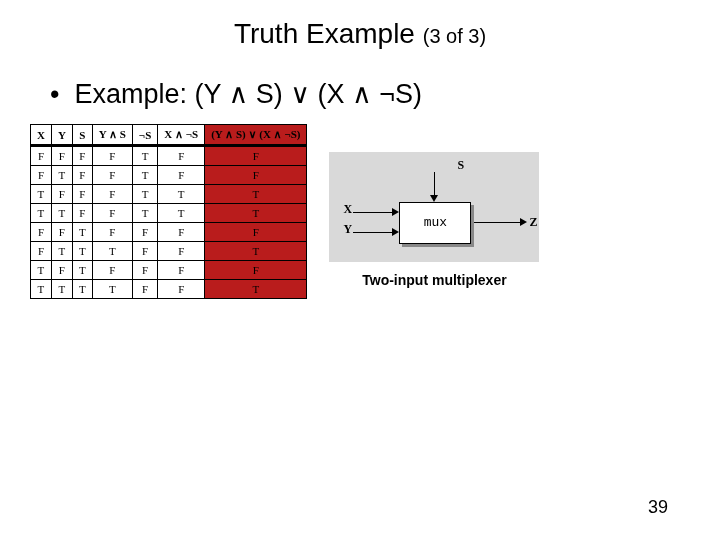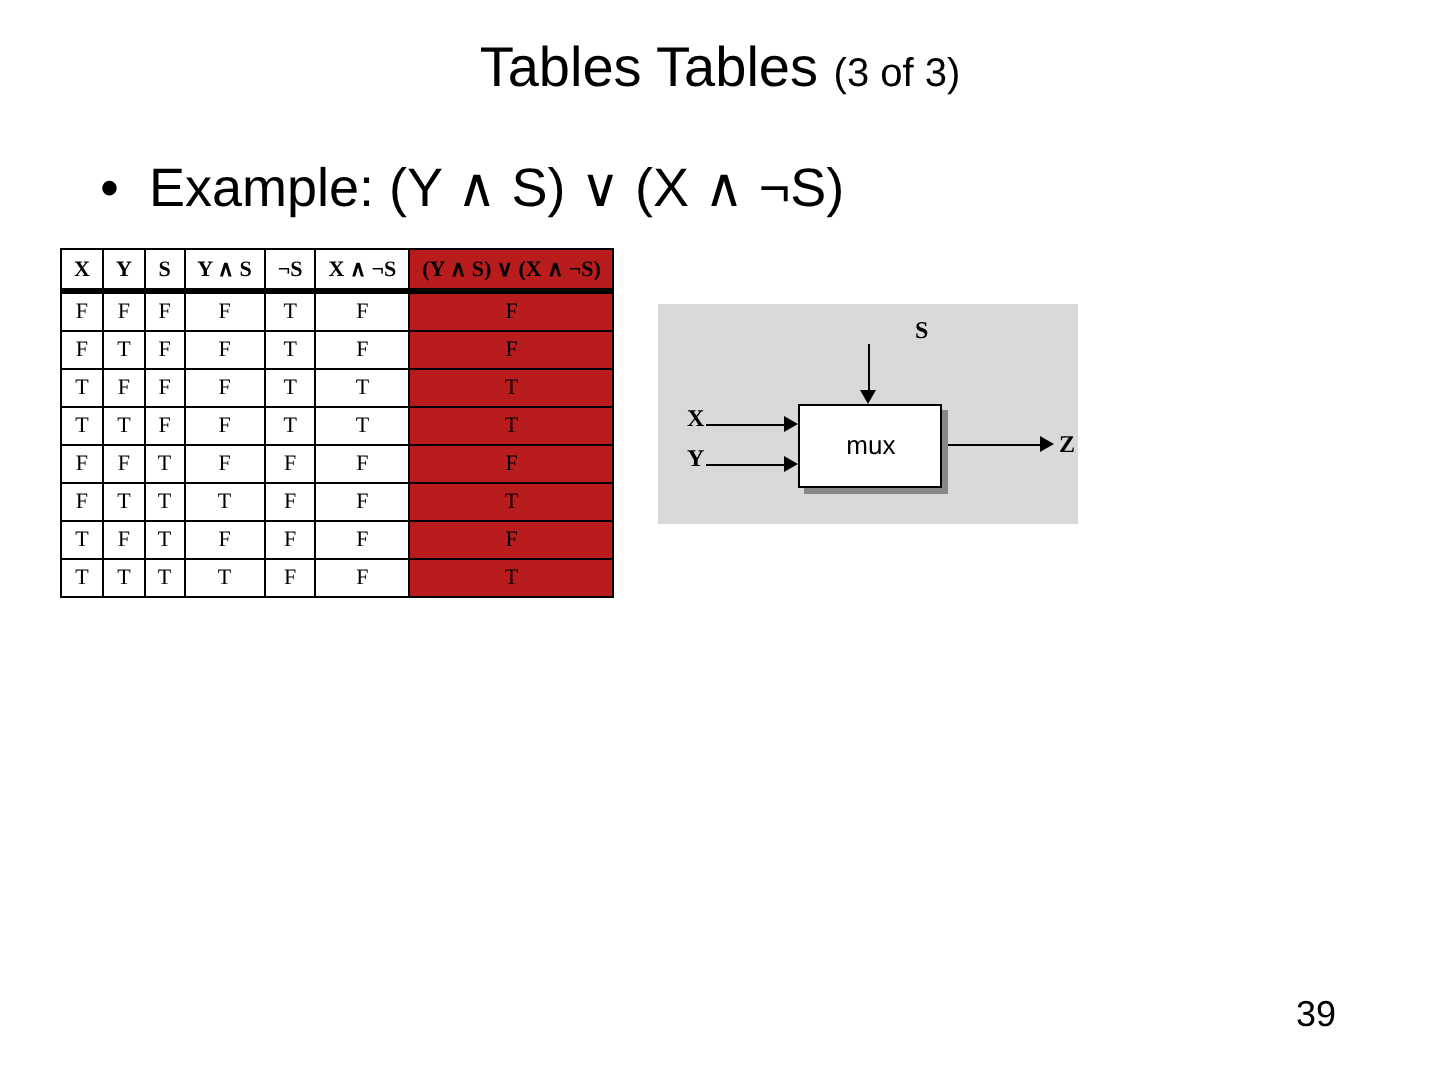--- a/index.html
+++ b/index.html
@@ -69,21 +69,21 @@
   .mux-box {
     position: absolute;
     left: 70px;
     top: 50px;
     width: 70px;
     height: 40px;
     background: #fff;
     border: 1px solid #000;
     box-shadow: 3px 3px 0 0 #888;
     text-align: center;
-    font-family: Liberation Sans, sans-serif;
+    font-family: Liberation Mono, monospace;
     font-size: 13px;
     line-height: 40px;
   }
   .mux-line {
     position: absolute;
     background: #000;
   }
   .mux-label {
     position: absolute;
     font-family: "Times New Roman", Times, serif;
@@ -118,21 +118,21 @@
     bottom: 22px;
     font-size: 18px;
   }
 </style>
 </head>
 <body>
 
 <div class="slide">
 
   <div class="title">
-    <span>Tables Tables </span><span class="sub">(3 of 3)</span>
+    <span>Truth Example </span><span class="sub">(3 of 3)</span>
   </div>
 
   <div class="bullet">
     •&nbsp;&nbsp;<span>Example: (Y ∧ S) ∨ (X ∧ ¬S)</span>
   </div>
 
   <div class="content-row">
 
     <table class="truth">
       <thead>
@@ -236,19 +236,20 @@
         <div class="mux-label" style="left:14px; top:70px;">Y</div>
         <div class="mux-line" style="left:24px; top:80px; width:40px; height:1px;"></div>
         <div class="arrowhead arrow-right" style="left:63px; top:76px;"></div>
 
         <div class="mux-line" style="left:144px; top:70px; width:48px; height:1px;"></div>
         <div class="arrowhead arrow-right" style="left:191px; top:66px;"></div>
         <div class="mux-label" style="left:200px; top:63px;">Z</div>
 
         <div class="mux-box">mux</div>
       </div>
+      <div class="mux-caption">Two-input multiplexer</div>
     </div>
 
   </div>
 
   <div class="pagenum">39</div>
 
 </div>
 
 </body></html>

